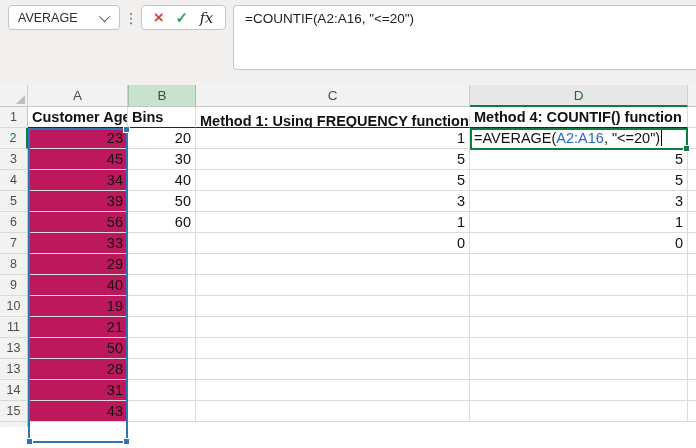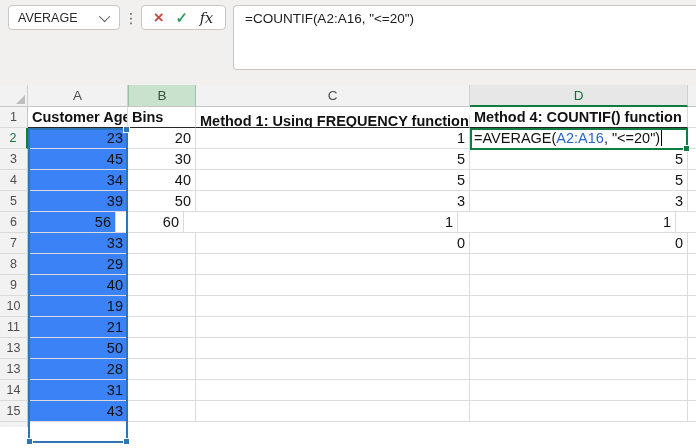--- a/index.html
+++ b/index.html
@@ -58,21 +58,21 @@
   }
   .rowhdr.active { color:#0E703C; border-right:2px solid #107C41; }
   .cell {
     flex:none; border-right:1px solid #DBDBDB; border-bottom:1px solid #DBDBDB;
     font-size:14.5px; color:#121212; display:flex; align-items:center;
     padding:0 4px; overflow:hidden; white-space:nowrap;
   }
   .cell.num { justify-content:flex-end; }
   .cell.bold { font-weight:bold; }
   .cell.hdr-underline { border-bottom:1.5px solid #262626; }
-  .cell.range-fill { background:#3b82f6; }
+  .cell.range-fill { background:#be185d; }
   .cell .ref { color:#2667C9; }
   .cell .cursorbar { width:1px; height:16px; background:#000; margin-left:1px; flex:none; }
   .sliver-row { display:flex; height:5px; }
   .sliver-rowhdr { width:28px; flex:none; background:#F2F2F2; border-right:1px solid #C6C6C6; }
   
   .range-outline {
     position:absolute; left:28px; top:43px; width:100px; height:315px;
     border:2px solid #2E75B6; pointer-events:none;
   }
   .handle { position:absolute; width:5px; height:5px; background:#2E75B6;
@@ -158,21 +158,21 @@
         <div class="row">
           <div class="rowhdr">5</div>
           <div class="cell num range-fill" style="width: 100px;">39</div>
           <div class="cell num" style="width: 68px;">50</div>
           <div class="cell num" style="width: 274px;">3</div>
           <div class="cell num" style="width: 218px;">3</div>
           <div class="cell" style="flex: 1 1 0%; border-right: none;"></div>
         </div>
         <div class="row">
           <div class="rowhdr">6</div>
-          <div class="cell num range-fill" style="width: 88px; padding-left: 20px;">56</div>
+          <div class="cell num range-fill" style="width: 100px; padding-left: 20px;">56</div>
           <div class="cell num" style="width: 68px;">60</div>
           <div class="cell num" style="width: 274px;">1</div>
           <div class="cell num" style="width: 218px;">1</div>
           <div class="cell" style="flex: 1 1 0%; border-right: none;"></div>
         </div>
         <div class="row">
           <div class="rowhdr">7</div>
           <div class="cell num range-fill" style="width: 100px;">33</div>
           <div class="cell" style="width: 68px;"></div>
           <div class="cell num" style="width: 274px;">0</div>

